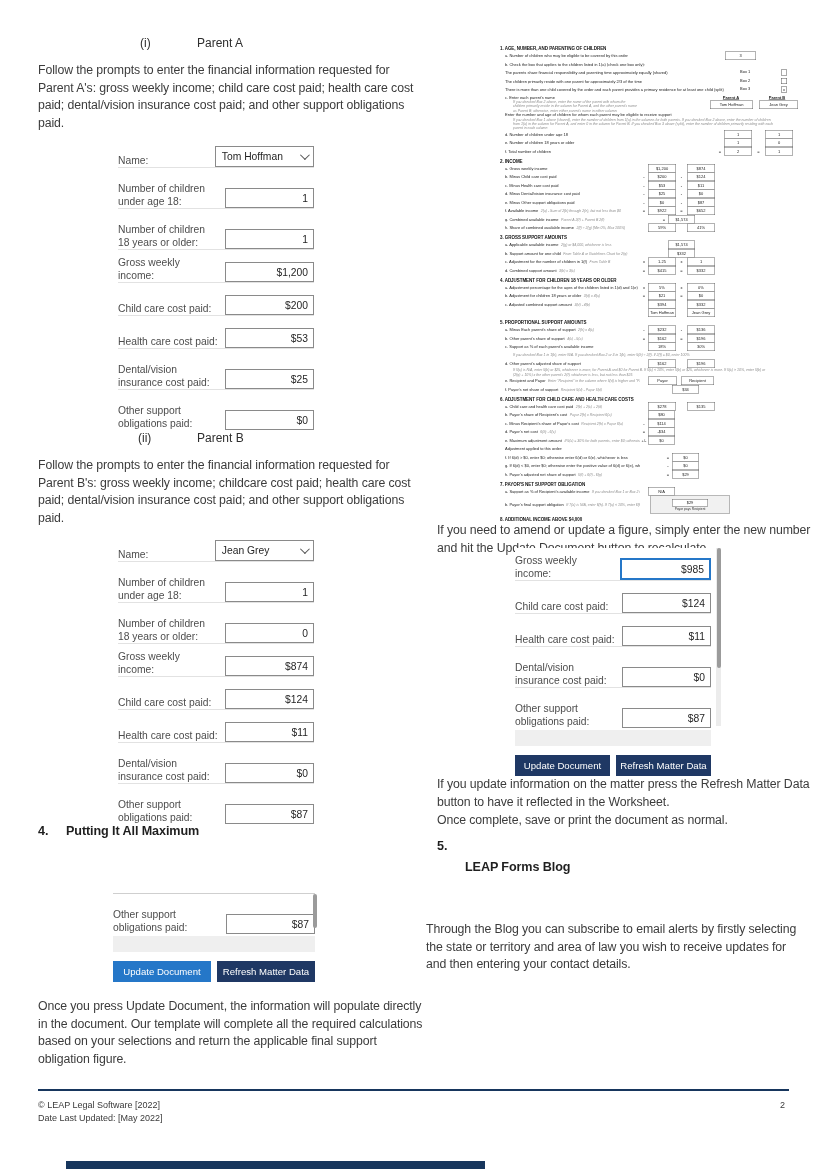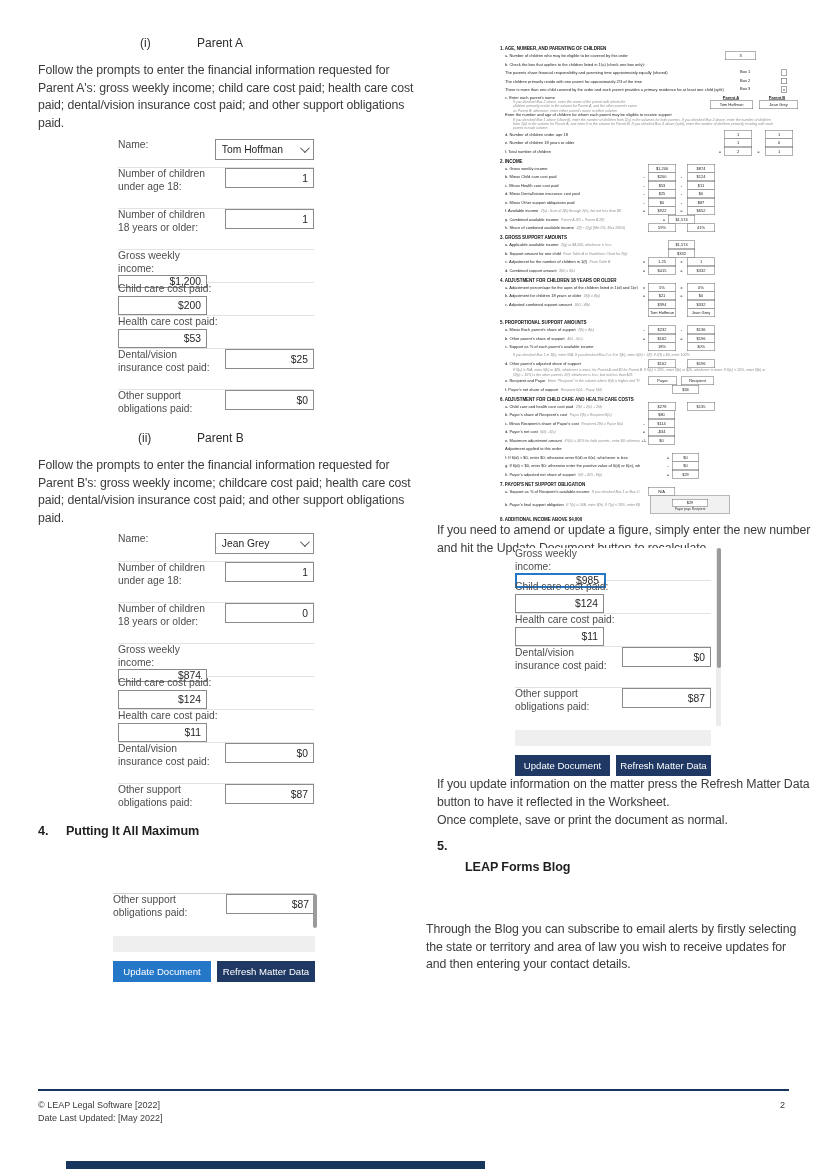--- a/index.html
+++ b/index.html
@@ -9,23 +9,23 @@
   }
   .abs { position:absolute; }
   .para { font-size:12.3px; line-height:17.6px; color:#3c3c3c; letter-spacing:-0.1px; }
   .subhead { font-size:12px; color:#2e2e2e; }
   .bighead { font-size:12.6px; font-weight:bold; color:#1f1f1f; letter-spacing:-0.1px; }
   .blog-bold { font-weight:bold; color:#1f1f1f; }
   .link { color:#0563c1; text-decoration:underline; cursor:pointer; }
 
   
   .miniform { position:absolute; background:#fff; }
-  .frow { display:flex; align-items:flex-start; justify-content:space-between; border-top:1px solid #e2e2e2; }
+  .frow { display:flex; align-items:flex-end; justify-content:space-between; border-top:1px solid #e2e2e2; }
   .frow.first { border-top:none; }
-  .frow.h32 { height:32px;flex-direction:column; } .frow.h40 { height:40px; } .frow.h28 { height:28px; }
+  .frow.h32 { height:32px; } .frow.h40 { height:40px; } .frow.h28 { height:28px; }
   .flabel { font-size:10.3px; color:#4d4d4d; width:100px; line-height:12.5px; }
   .finput {
     width:82px; height:18px; border:1px solid #8a8a8a; background:#fff;
     display:flex; align-items:center; justify-content:flex-end; padding-right:5px;
     font-size:10.3px; color:#1f1f1f;
   }
   .finput.focused { border:2px solid #2577c8; }
   .fdrop {
     width:88px; height:19px; border:1px solid #8a8a8a; background:#fff;
     display:flex; align-items:center; justify-content:space-between; padding:0 6px;
@@ -179,20 +179,21 @@
         </div>
         <div class="vscroll" style="right: -2px; top: 0px; height: 34px;"></div>
       </div>
       <div class="grayband"></div>
       <div class="btnrow">
         <div class="btn" style="background: rgb(37, 119, 200);">Update Document</div>
         <div class="btn" style="background: rgb(31, 56, 100);">Refresh Matter Data</div>
       </div>
     </div>
 
+  <div class="abs para" style="left:38px; top:998px; width:386px">Once you press Update Document, the information will populate directly in the document. Our template will complete all the required calculations based on your selections and return the applicable final support obligation figure.</div>
 
   <div class="wsheet">
     <div class="wsinner" id="wsinner">
         <div class="wtitle">1. AGE, NUMBER, AND PARENTING OF CHILDREN</div>
         <div class="wrow">
           <span class="wlab"><span>a. Number of children who may be eligible to be covered by this order</span></span>
           <div class="wval">
             <span class="wsp" style="width: 170px;"></span>
             <div class="wbox" style="width: 60px;">3</div>
             <span class="wsp" style="width: 90px;"></span>

